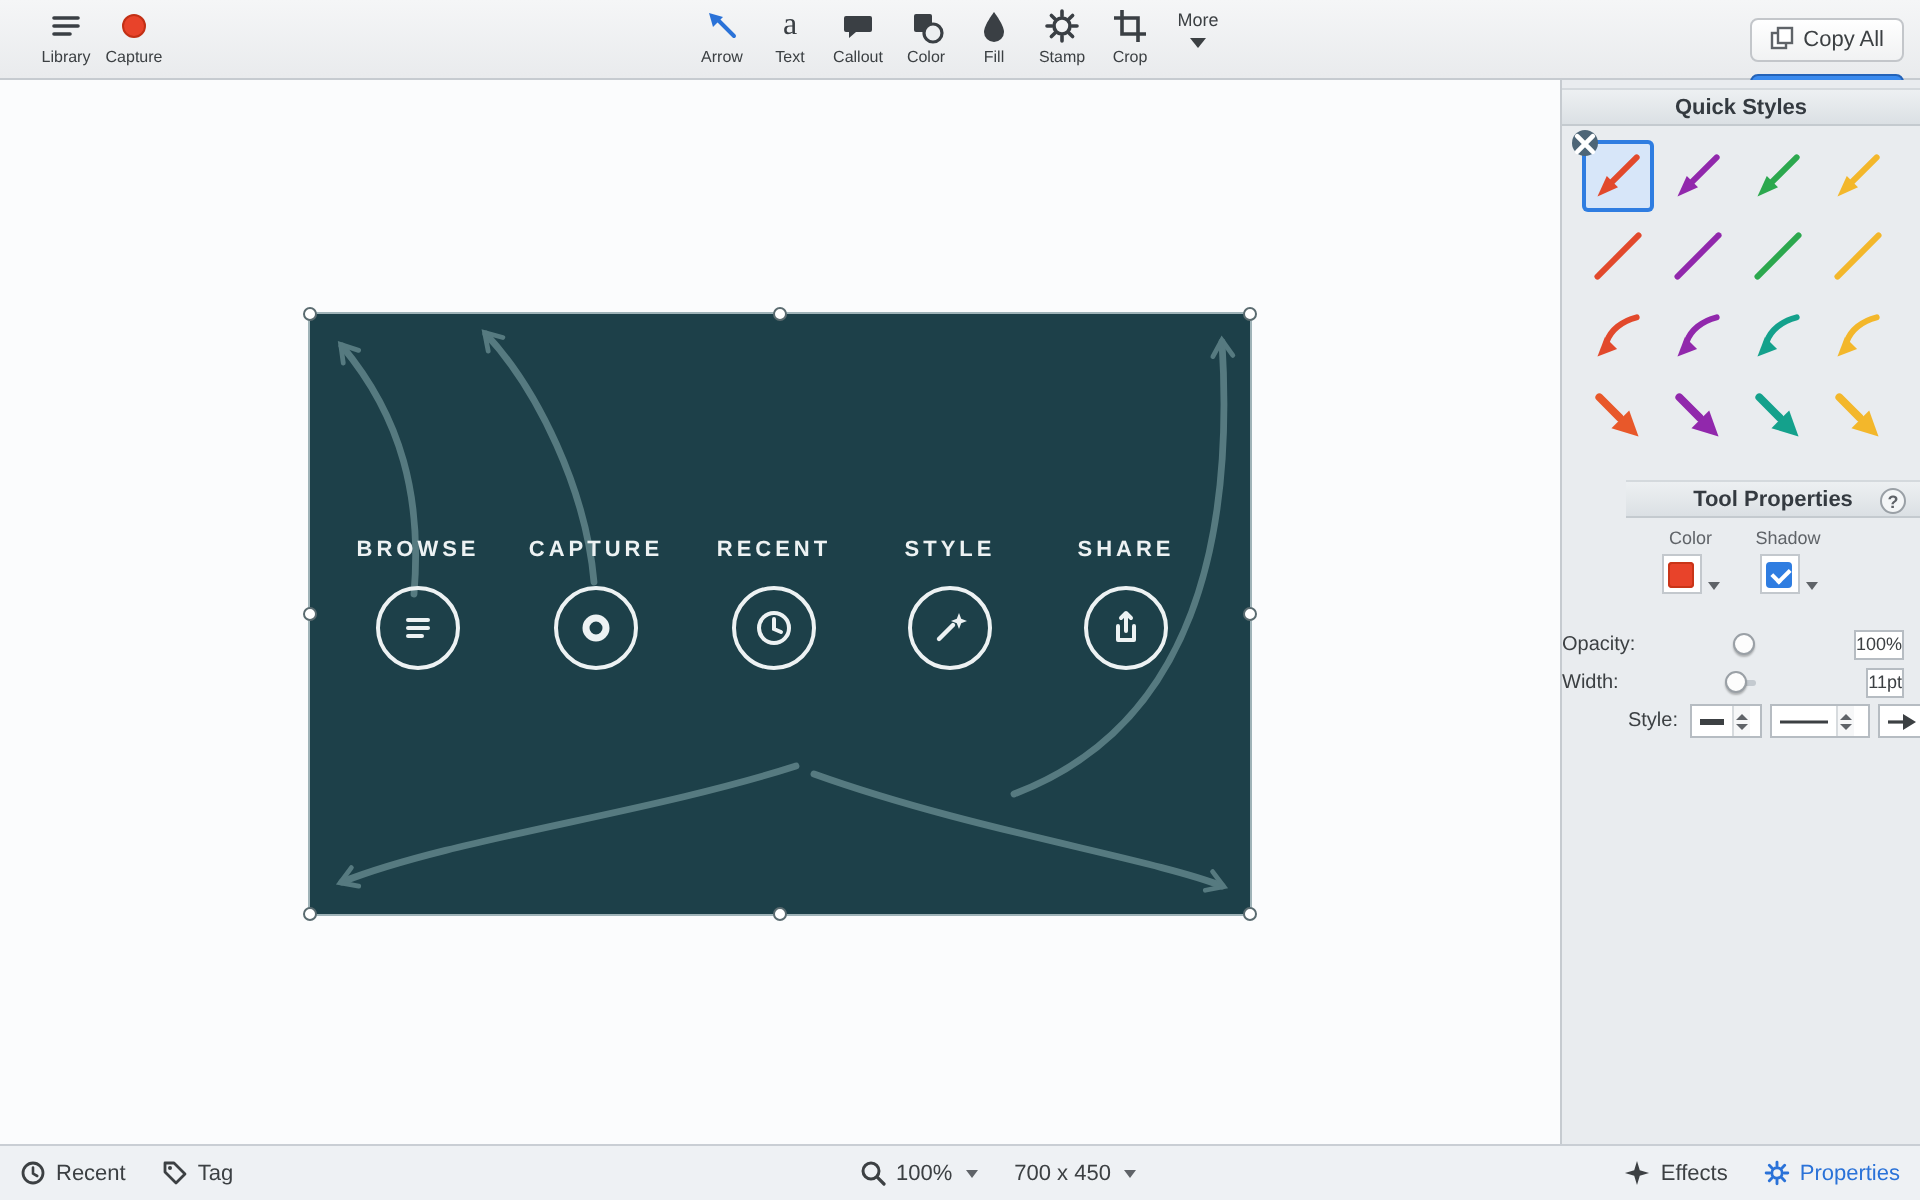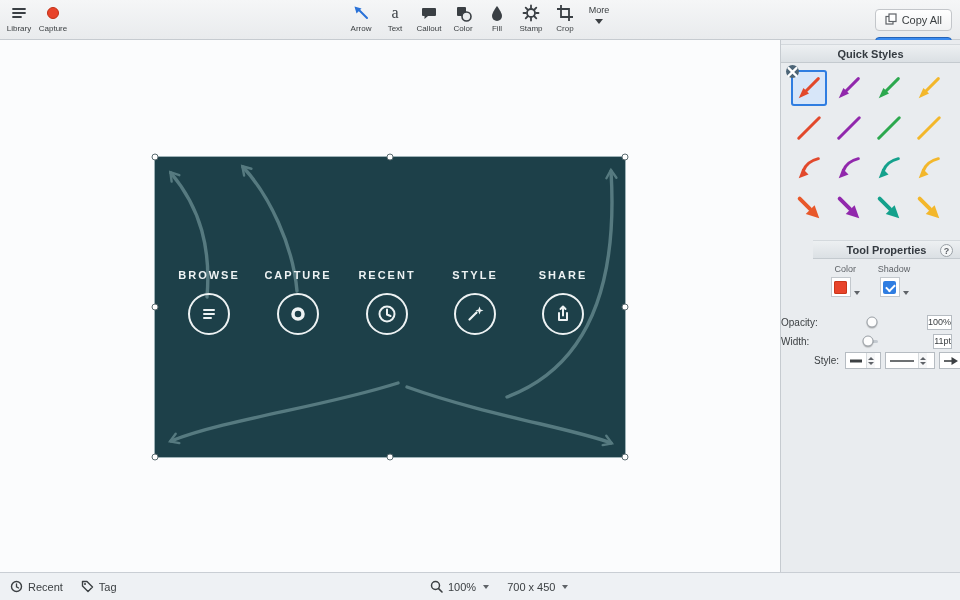--- a/index.html
+++ b/index.html
@@ -3,21 +3,21 @@
 <meta charset="utf-8">
 <style>
   *{box-sizing:border-box;margin:0;padding:0;}
   body{margin:0;background:#333;}
   .app{position:relative;width:960px;height:600px;background:#fbfcfd;overflow:hidden;
        font-family:"Liberation Sans","DejaVu Sans",sans-serif;color:#3c4043;}
 
   
   .toolbar{position:absolute;top:0;left:0;right:0;height:40px;
            background:linear-gradient(#f5f6f7,#e9ebed);border-bottom:1px solid #c6cbd0;}
-  .tb-left{position:absolute;left:2px;top:0;display:flex;text-align:right;}
+  .tb-left{position:absolute;left:16px;top:0;display:flex;text-align:right;}
   .tb-center{position:absolute;left:50%;transform:translateX(-50%);top:0;display:flex;}
   .tb-item{display:flex;flex-direction:column;align-items:center;width:34px;cursor:default;}
   .tb-item .ic{height:20px;display:flex;align-items:center;justify-content:center;margin-top:3px;}
   .tb-item .lbl{font-size:8px;color:#3c4043;margin-top:1px;white-space:nowrap;}
   .capture-dot{width:12px;height:12px;border-radius:50%;background:#e8432a;border:1px solid #c23015;}
   .more-item{display:flex;flex-direction:column;align-items:center;width:34px;padding-top:5px;}
   .more-item .lbl{font-size:9px;}
   .chev-down{width:0;height:0;border-left:4px solid transparent;border-right:4px solid transparent;
              border-top:5px solid #3c4043;margin-top:4px;}
   .tb-right{position:absolute;right:8px;top:9px;display:flex;gap:6px;flex-direction:column;}
@@ -481,15 +481,30 @@
             <path d="M8.6 8.6 L12 12" stroke="#3c4043" stroke-width="1.6" stroke-linecap="round"></path>
           </svg>
         <span>100%</span>
         <span class="mini-caret"></span>
       </span>
       <span class="sb-item">
         <span>700 x 450</span>
         <span class="mini-caret"></span>
       </span>
     </div>
+    <div class="sb-right">
+      <span class="sb-item">
+        <svg width="13" height="13" viewBox="0 0 14 14">
+            <path d="M7 0.5 L8.5 5.5 L13.5 7 L8.5 8.5 L7 13.5 L5.5 8.5 L0.5 7 L5.5 5.5 Z" fill="#3c4043"></path>
+          </svg>
+        <span>Effects</span>
+      </span>
+      <span class="sb-item sb-blue">
+        <svg width="13" height="13" viewBox="0 0 18 18">
+            <circle cx="9" cy="9" r="3.6" fill="none" stroke="#2a72d8" stroke-width="2"></circle>
+            <path d="M9 1.5 V4 M9 14 V16.5 M1.5 9 H4 M14 9 H16.5 M3.7 3.7 L5.5 5.5 M12.5 12.5 L14.3 14.3 M14.3 3.7 L12.5 5.5 M5.5 12.5 L3.7 14.3" stroke="#2a72d8" stroke-width="2" stroke-linecap="round"></path>
+          </svg>
+        <span>Properties</span>
+      </span>
+    </div>
   </div>
 
 </div>
 
 </body></html>

